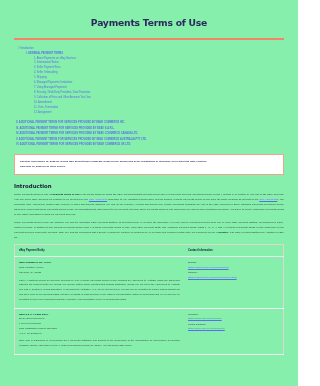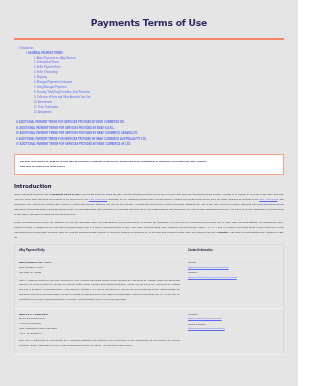--- a/index.html
+++ b/index.html
@@ -8,21 +8,21 @@
     padding: 0;
     width: 298px;
     height: 386px;
     background: #ffffff;
     font-family: "Liberation Sans", sans-serif;
     overflow: hidden;
   }
   .page {
     width: 298px;
     height: 386px;
-    background: #e5e5e5;
+    background: #86efac;
     position: relative;
     padding: 0;
   }
   .header-wrap {
     padding-top: 17px;
   }
   .doc-title {
     text-align: center;
     font-size: 9.2px;
     font-weight: 700;

